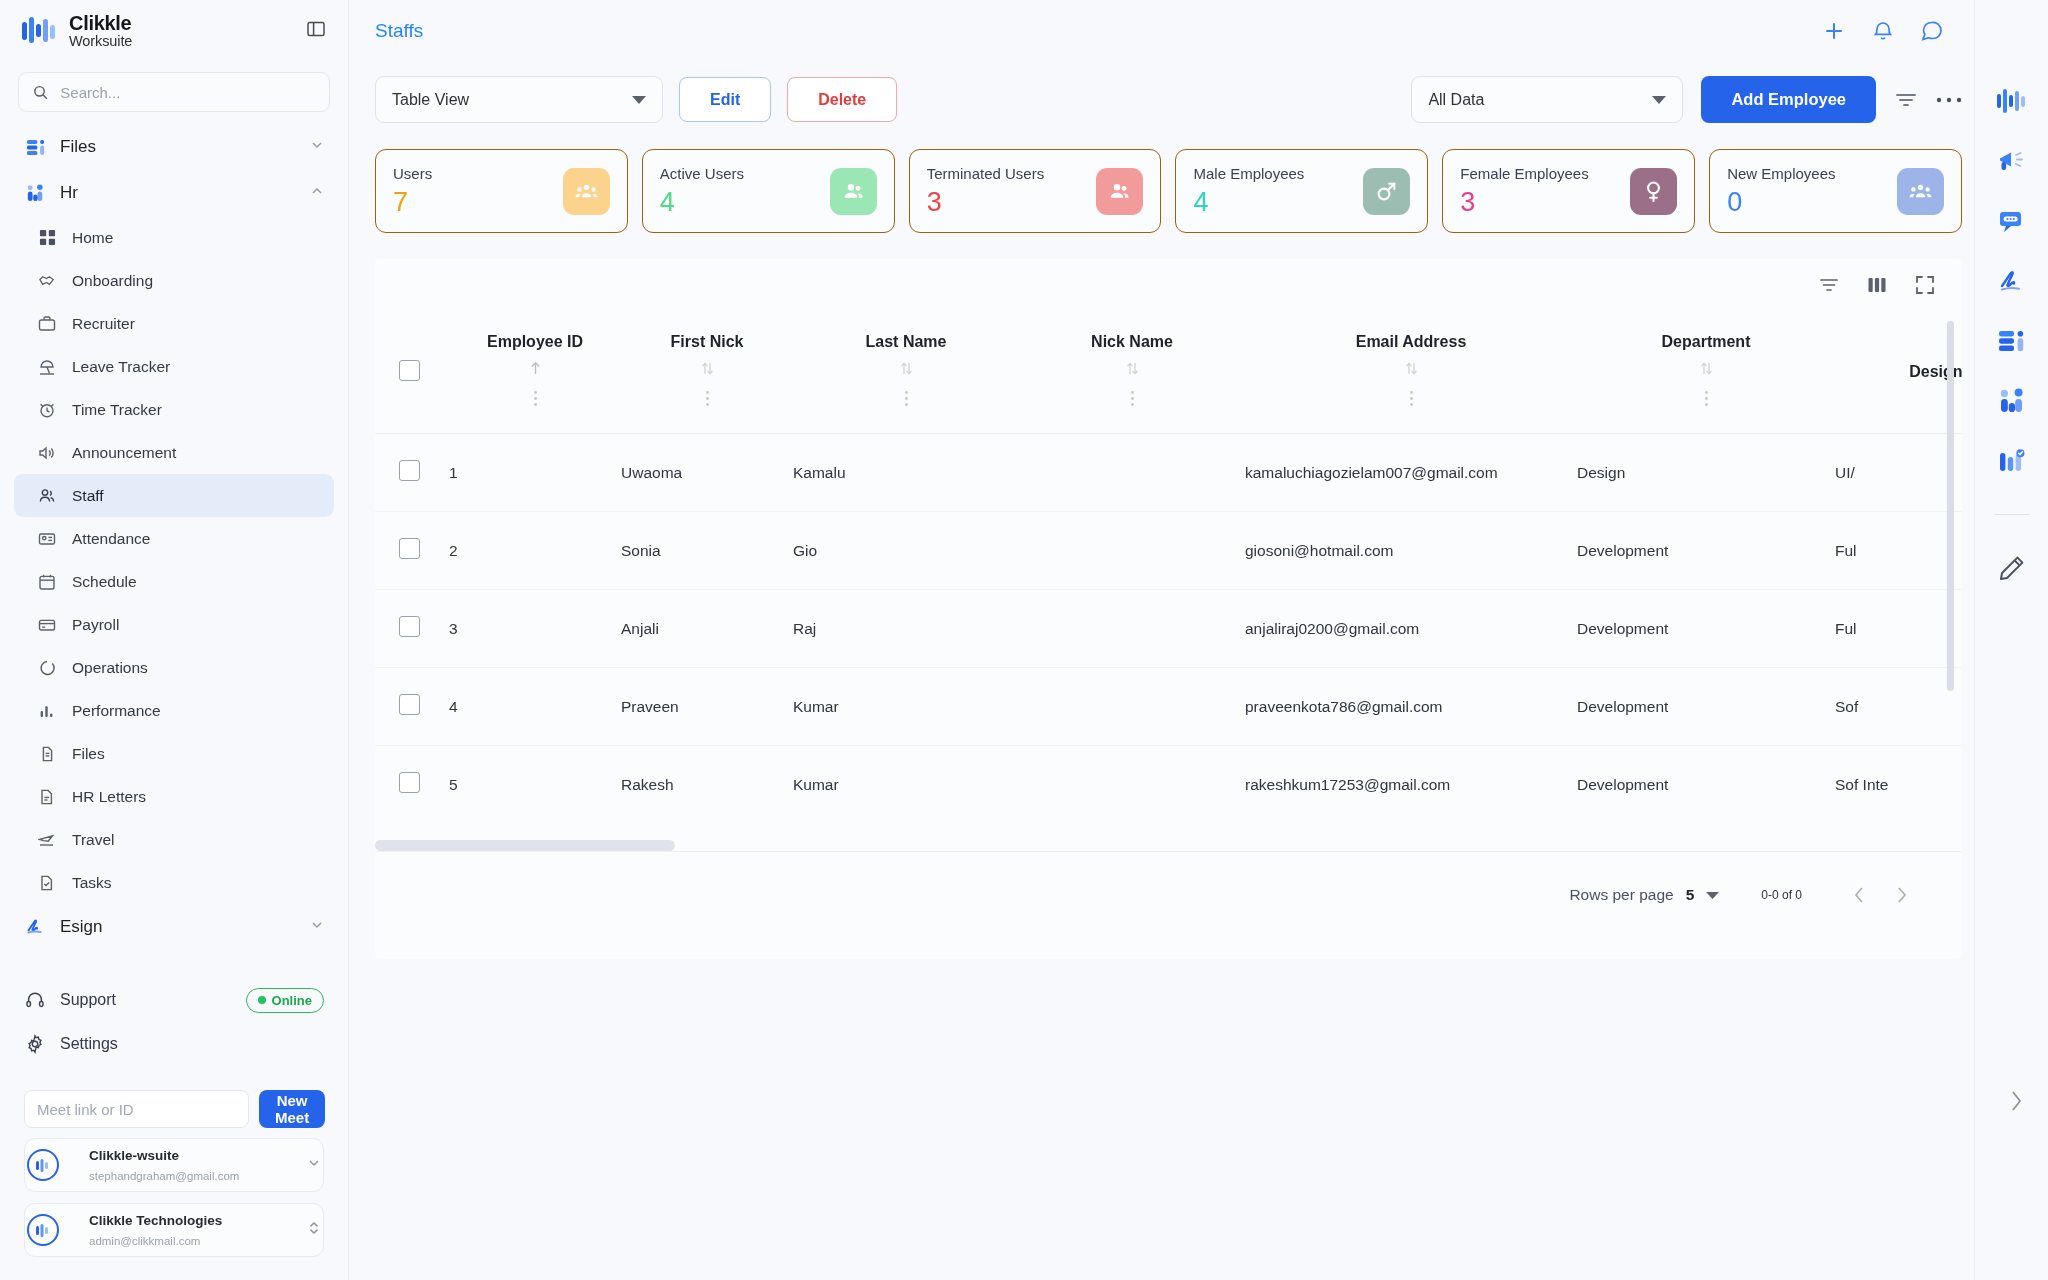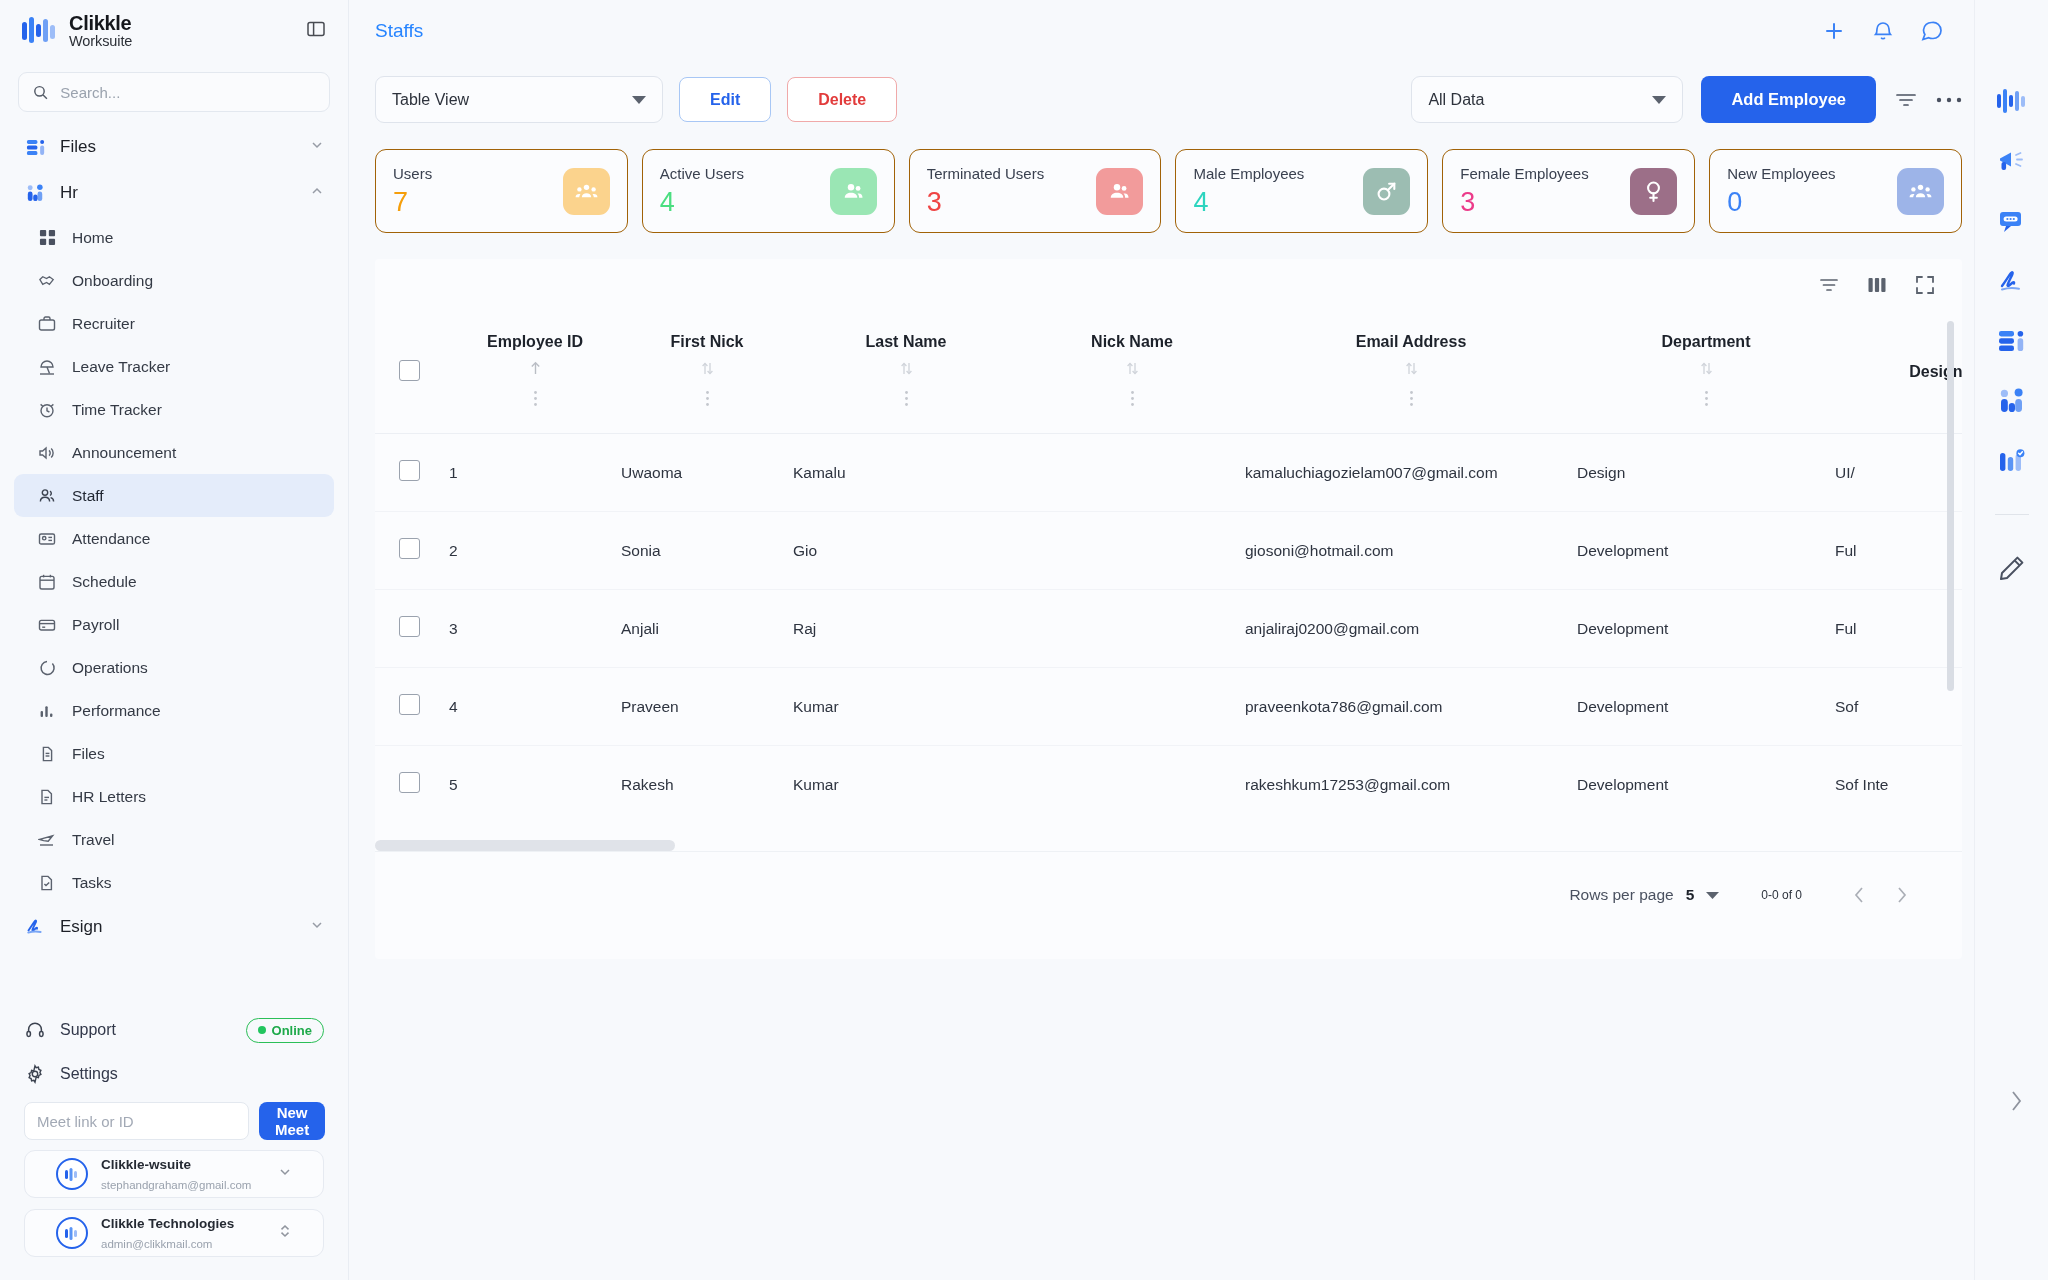--- a/index.html
+++ b/index.html
@@ -65,35 +65,35 @@
     display: flex; align-items: center; gap: 14px; height: 44px;
     padding: 0 10px; border-radius: 9px; cursor: pointer;
   }
   .bot-row .lbl { font-size: 16px; color: #32384a; }
   .pill-online {
     margin-left: auto; border: 1px solid #2bbf57; border-radius: 20px;
     height: 25px; display: flex; align-items: center; gap: 6px;
     padding: 0 11px; font-size: 13px; color: #1da94a; font-weight: 600;
   }
   .dot-green { width: 8px; height: 8px; border-radius: 50%; background: #22c55e; }
-  .meet-row { display: flex; gap: 10px; padding: 6px 10px 10px 10px; }
+  .meet-row { display: flex; gap: 10px; padding: 6px 10px 10px 10px; margin-top: 18px; }
   .meet-input {
     flex: 1 1 auto; height: 38px; border: 1px solid #e3e8ef; border-radius: 8px;
     background: #fff; padding: 0 12px; outline: none; font-family: inherit;
     font-size: 15px; color: #2b2f36;
   }
   .meet-input::placeholder { color: #a2a9b5; }
   .btn-newmeet {
     height: 38px; background: #2563eb; color: #fff; border: none; border-radius: 8px;
     padding: 0 16px; font-family: inherit; font-size: 15px; font-weight: 700; cursor: pointer;
   }
   .acct {
-    display: flex; align-items: center; gap: 13px; margin: 0 10px 11px 10px;
+    display: flex; align-items: center; gap: 30px; margin: 0 10px 11px 10px;
     border: 1px solid #e6eaf1; border-radius: 11px; background: #fbfcfe;
-    height: 48px; padding: 0 31px; cursor: pointer;
+    height: 54px; padding: 0 2px; cursor: pointer;
   }
   .acct-av {
     width: 32px; height: 32px; border-radius: 50%; border: 2px solid #2563eb;
     display: flex; align-items: center; justify-content: center; flex: 0 0 32px; background:#fff;
   }
   .acct-txt { line-height: 1.25; overflow: hidden; }
   .acct-txt .n { font-size: 13.5px; font-weight: 700; color: #252a33; white-space: nowrap; }
   .acct-txt .e { font-size: 11.5px; color: #9aa2ae; white-space: nowrap; }
   .acct .chev { margin-left: auto; opacity: .6; }
 

